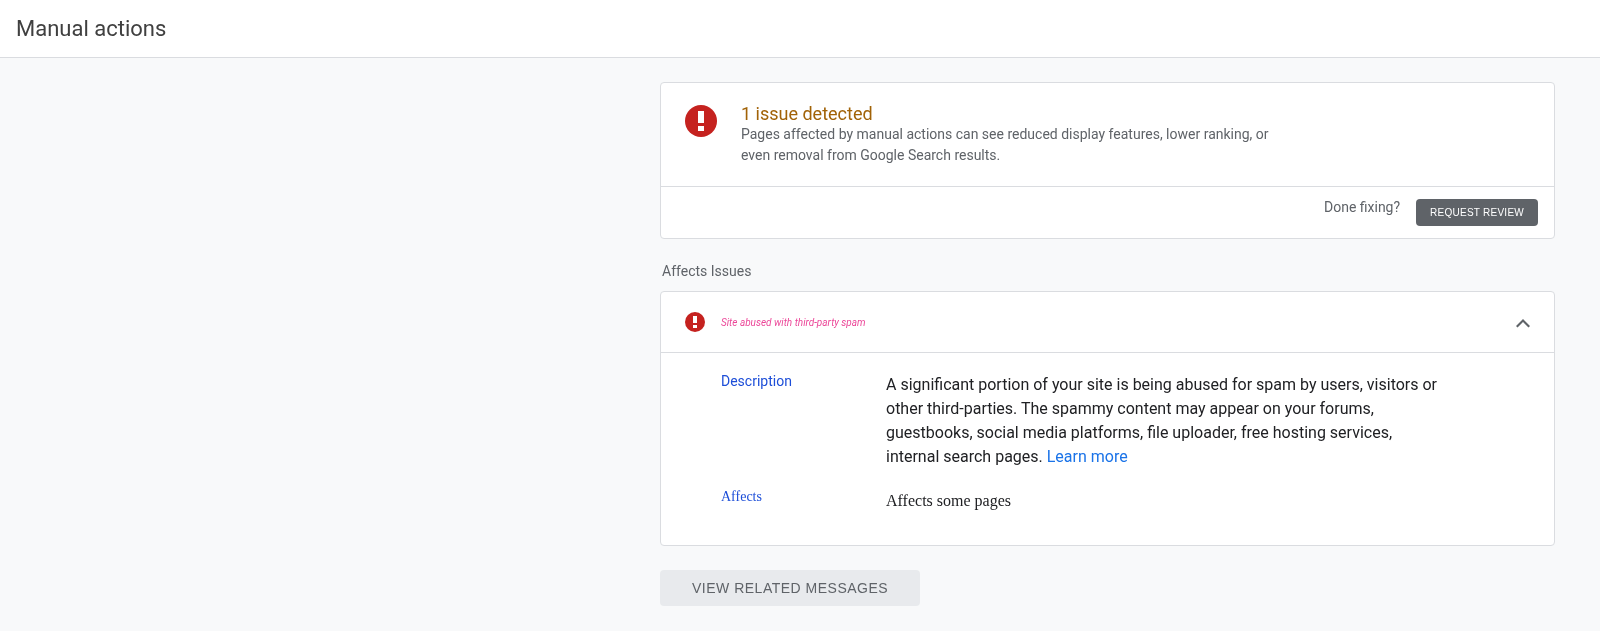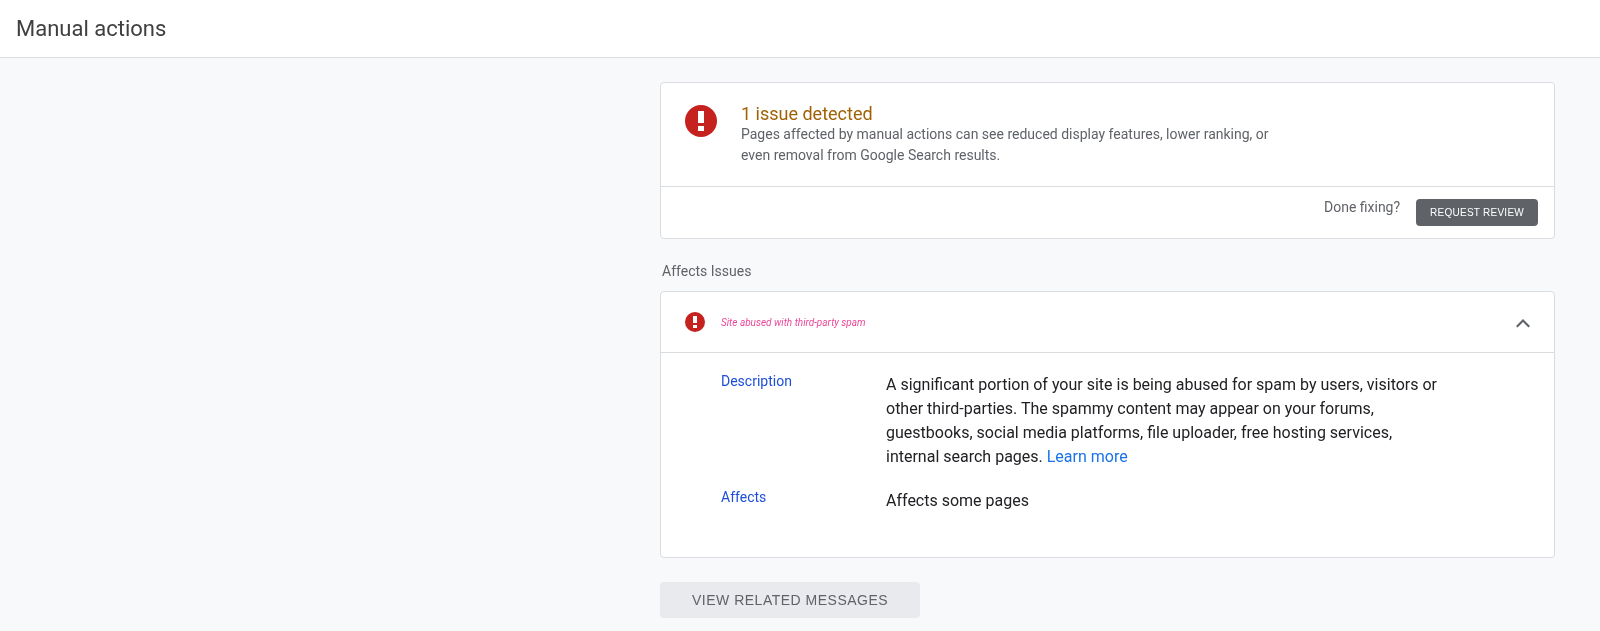--- a/index.html
+++ b/index.html
@@ -132,21 +132,22 @@
       font-size: 16px;
     }
     .issue-body {
       padding: 20px 24px 28px 60px;
     }
     .issue-row {
       display: flex;
       margin-bottom: 20px;
     }
     .issue-row:last-child {
-      margin-bottom: 16px;
+      margin-bottom: 4px;
+      font-family: Liberation Serif, serif;
     }
     .issue-row-label {
       width: 165px;
       flex-shrink: 0;
       color: #1d4ed8;
       font-size: 14px;
     }
     .issue-row-value {
       flex: 1;
       color: #202124;

